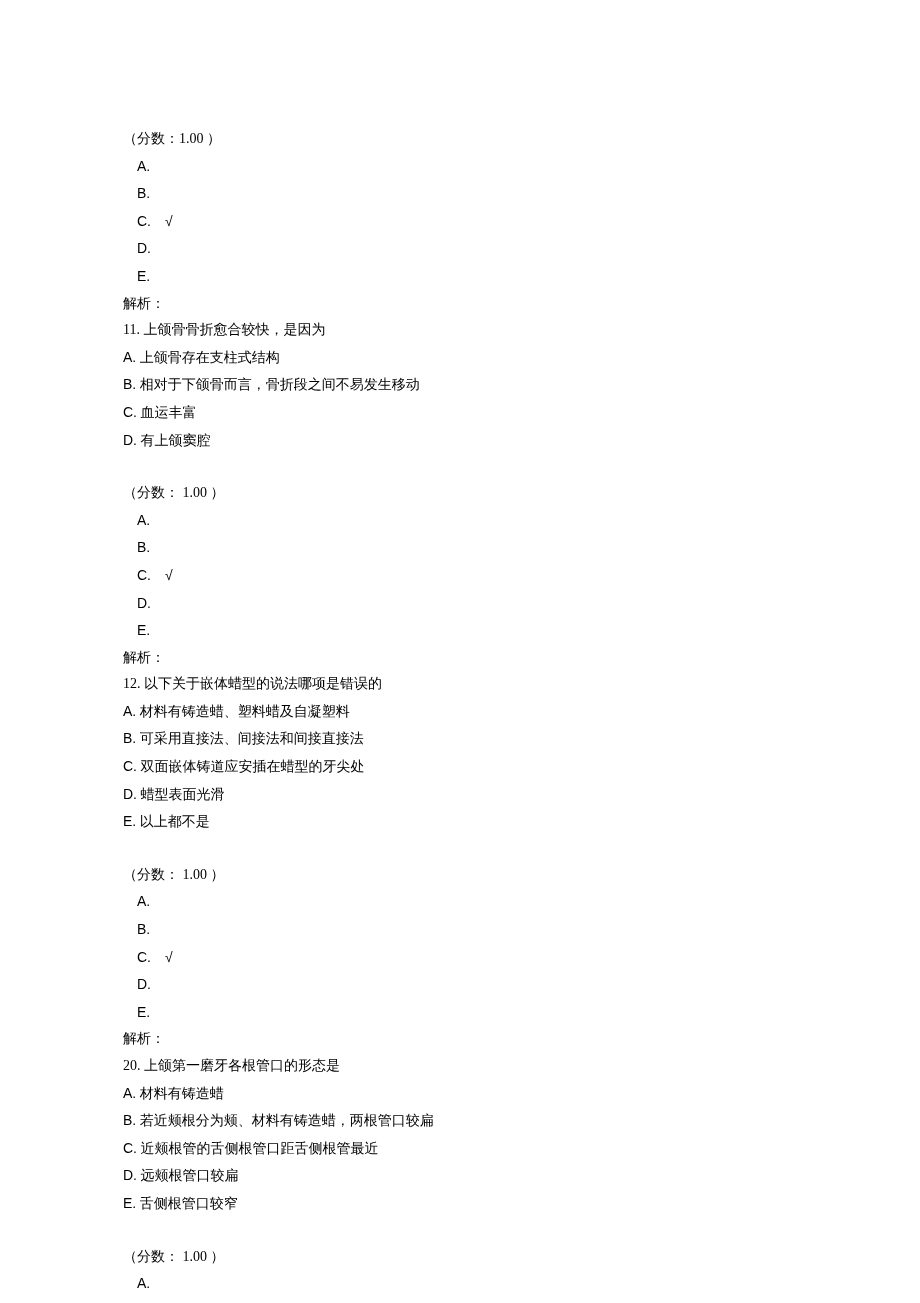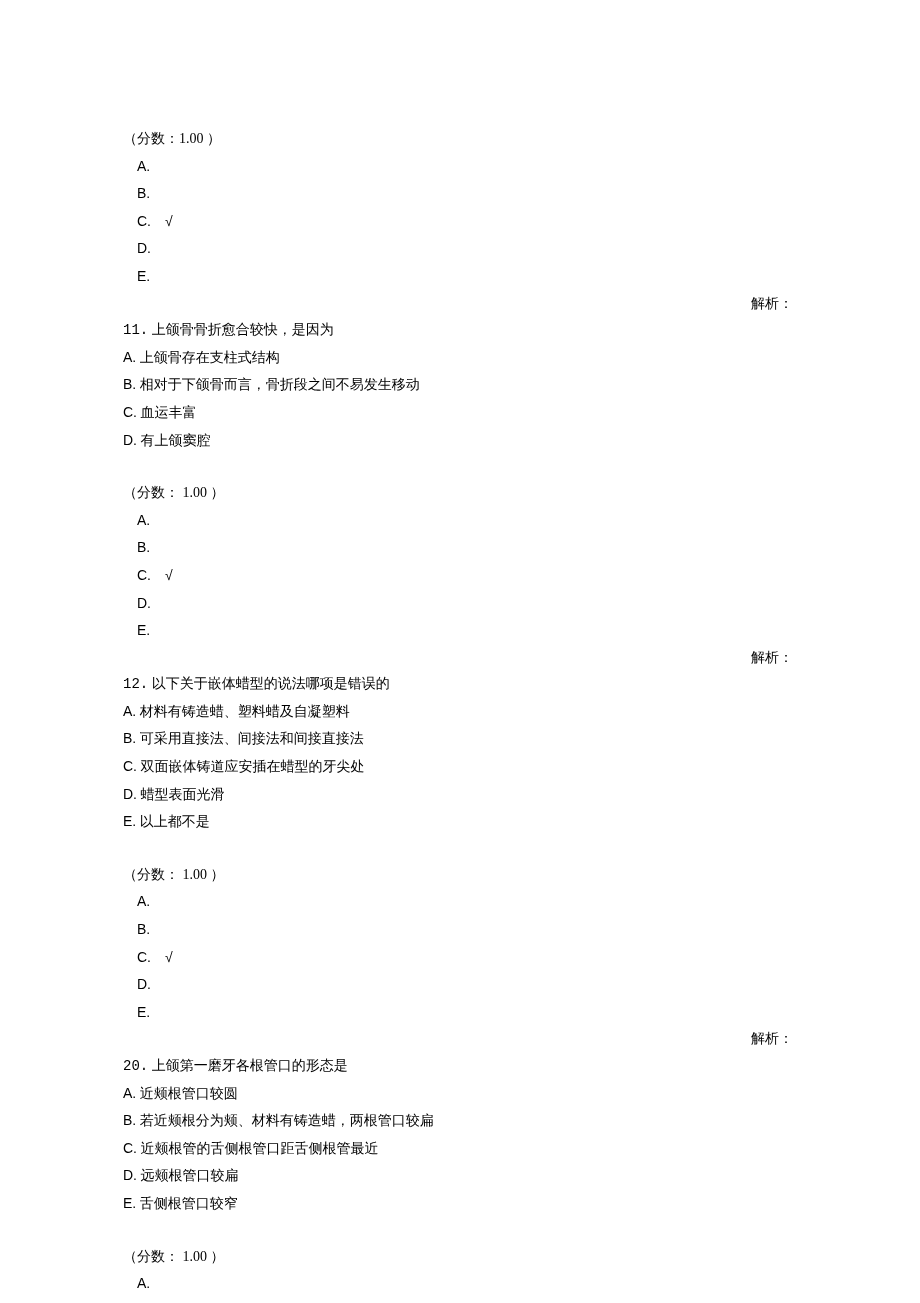--- a/index.html
+++ b/index.html
@@ -29,24 +29,23 @@
     .option-label {
       font-family: Arial, sans-serif;
       display: inline-block;
     }
     .check {
       font-family: Arial, sans-serif;
       margin-left: 14px;
     }
     .jiexi {
       margin-top: 0;
-      text-align: right;
     }
     .q-num {
-      font-family: Liberation Mono, monospace;
+      font-family: Liberation Serif, serif;
     }
     .q-opt-letter {
       font-family: Arial, sans-serif;
     }
     .block-gap {
       height: 26px;
     }
   </style>
 </head>
 <body>
@@ -88,21 +87,21 @@
 
   <div>（分数： 1.00 ）</div>
   <div class="option-row"><span class="option-label">A.</span></div>
   <div class="option-row"><span class="option-label">B.</span></div>
   <div class="option-row"><span class="option-label">C.</span><span class="check">√</span></div>
   <div class="option-row"><span class="option-label">D.</span></div>
   <div class="option-row"><span class="option-label">E.</span></div>
   <div class="jiexi">解析：</div>
 
   <div><span class="q-num">20.</span> <span>上颌第一磨牙各根管口的形态是</span></div>
-  <div><span class="q-opt-letter">A.</span> <span>近颊根管口较圆</span></div>
+  <div><span class="q-opt-letter">A.</span> <span>材料有铸造蜡</span></div>
   <div><span class="q-opt-letter">B.</span> <span>若近颊根分为颊、材料有铸造蜡，两根管口较扁</span></div>
   <div><span class="q-opt-letter">C.</span> <span>近颊根管的舌侧根管口距舌侧根管最近</span></div>
   <div><span class="q-opt-letter">D.</span> <span>远颊根管口较扁</span></div>
   <div><span class="q-opt-letter">E.</span> <span>舌侧根管口较窄</span></div>
 
   <div class="block-gap"></div>
 
   <div>（分数： 1.00 ）</div>
   <div class="option-row"><span class="option-label">A.</span></div>
 

